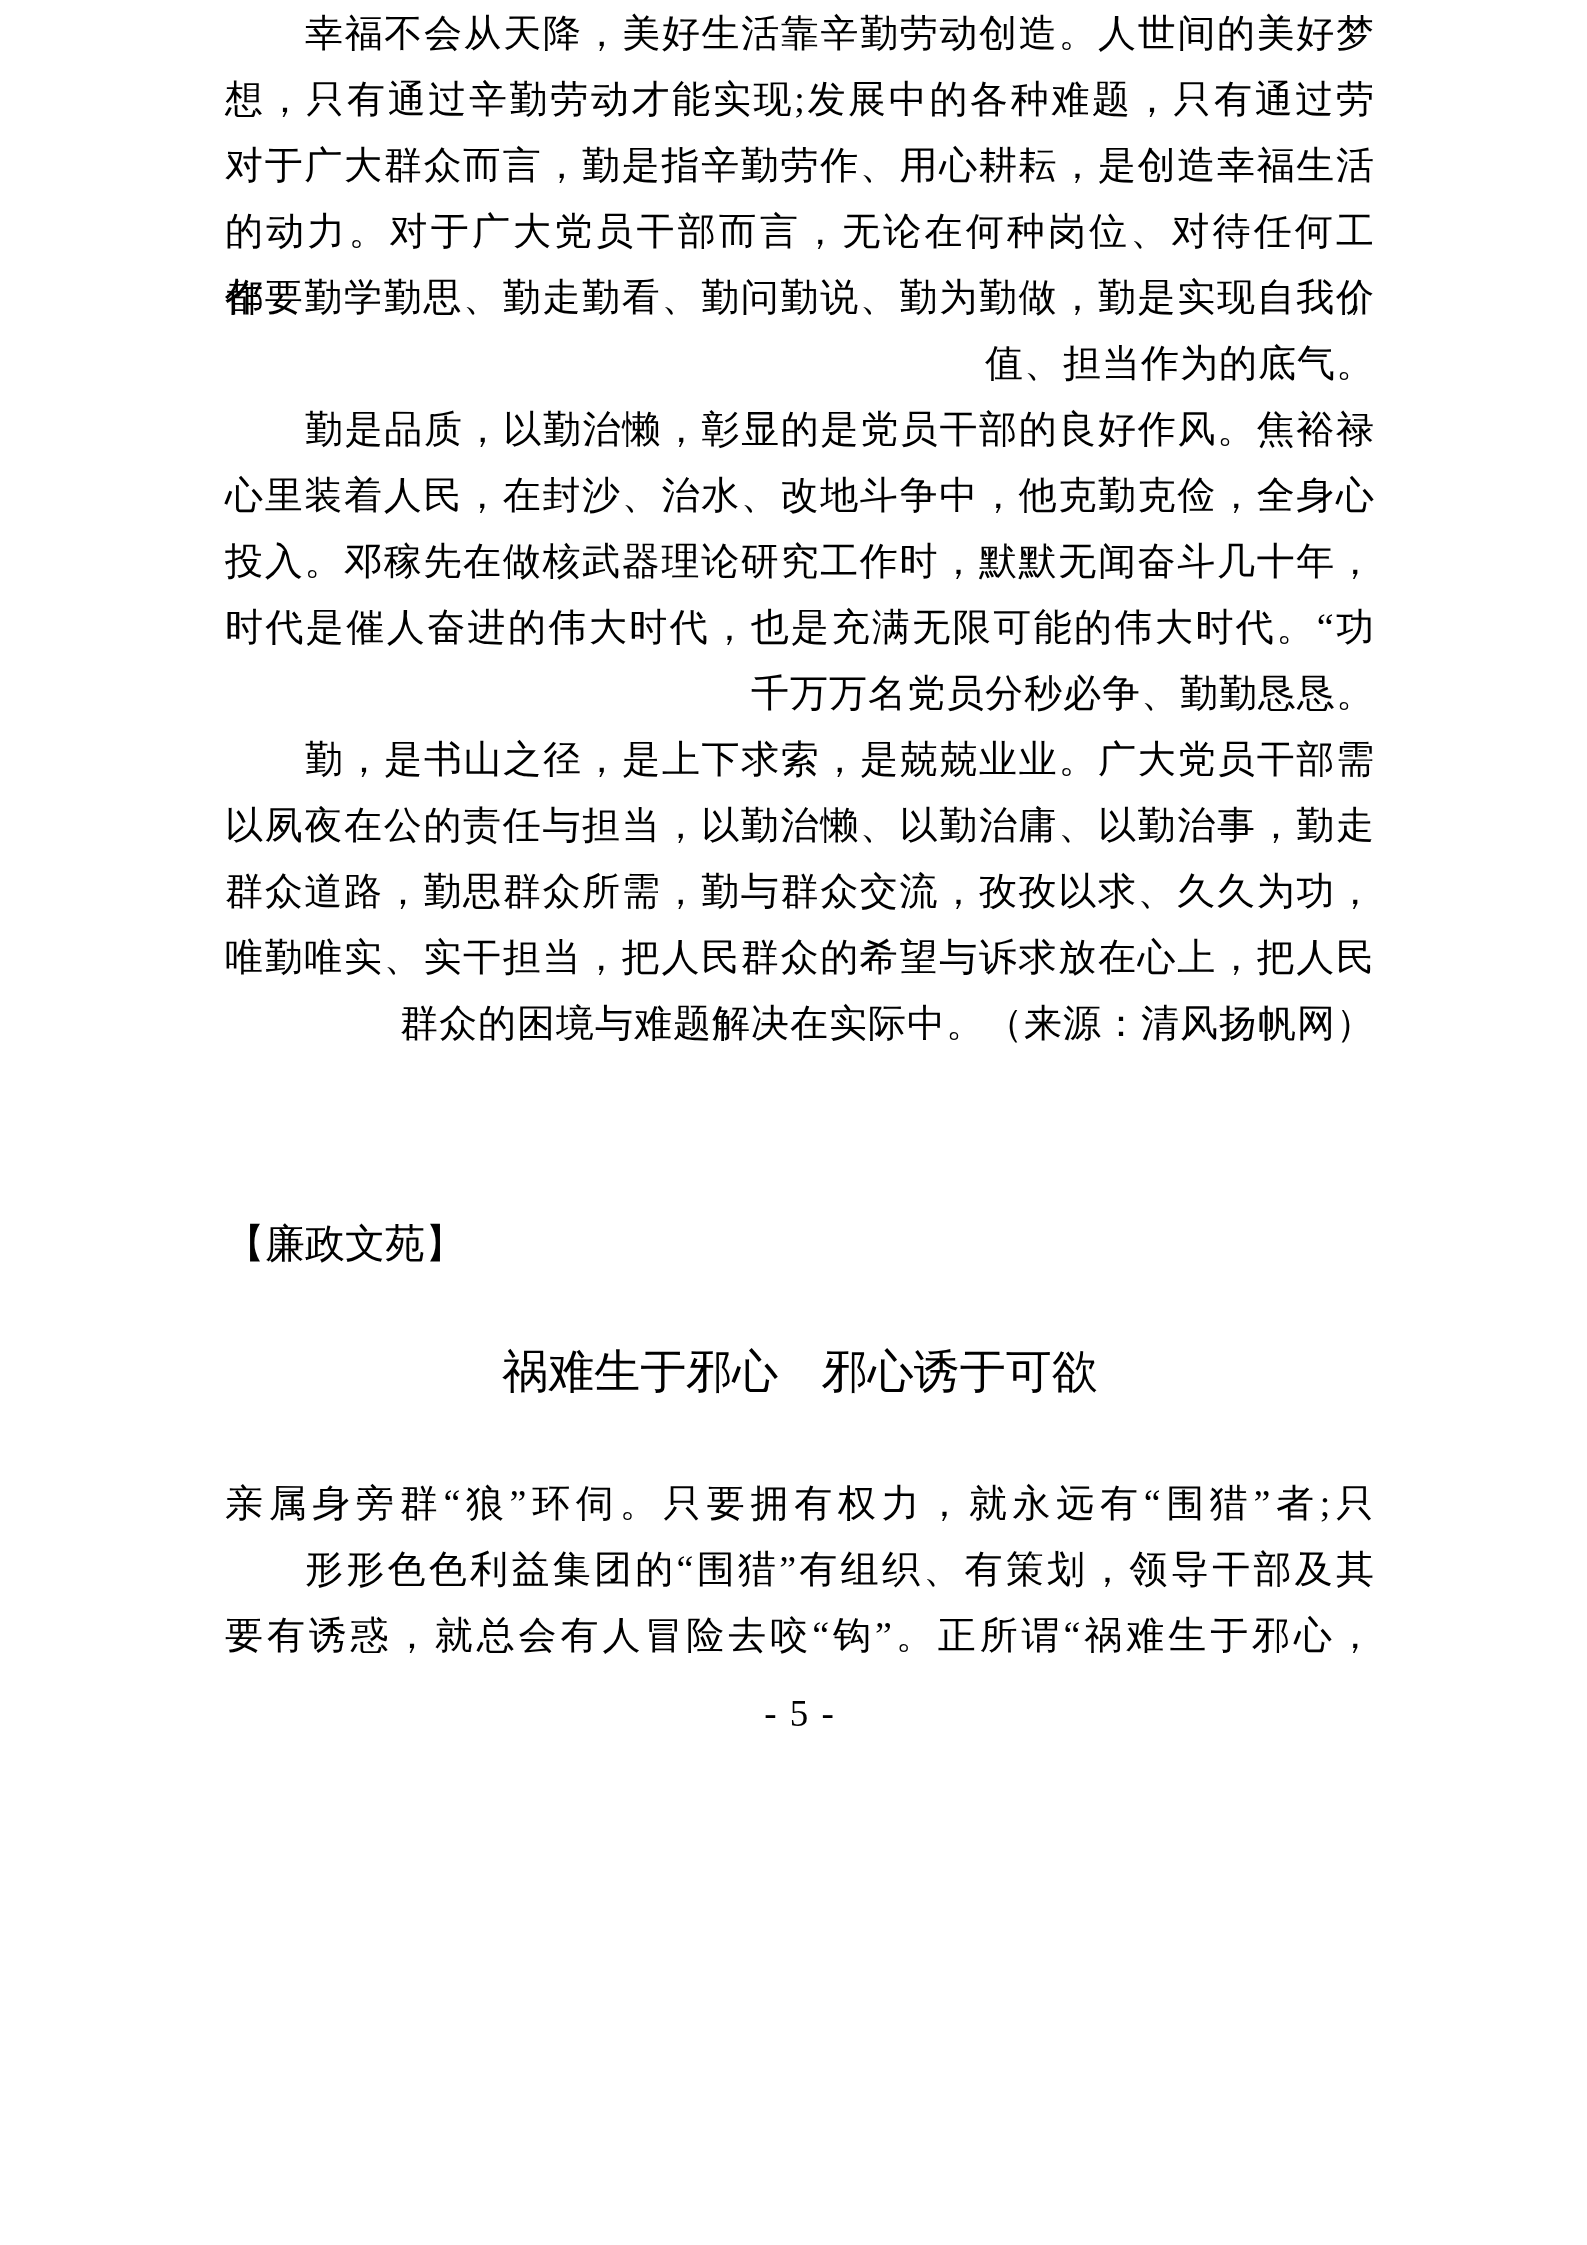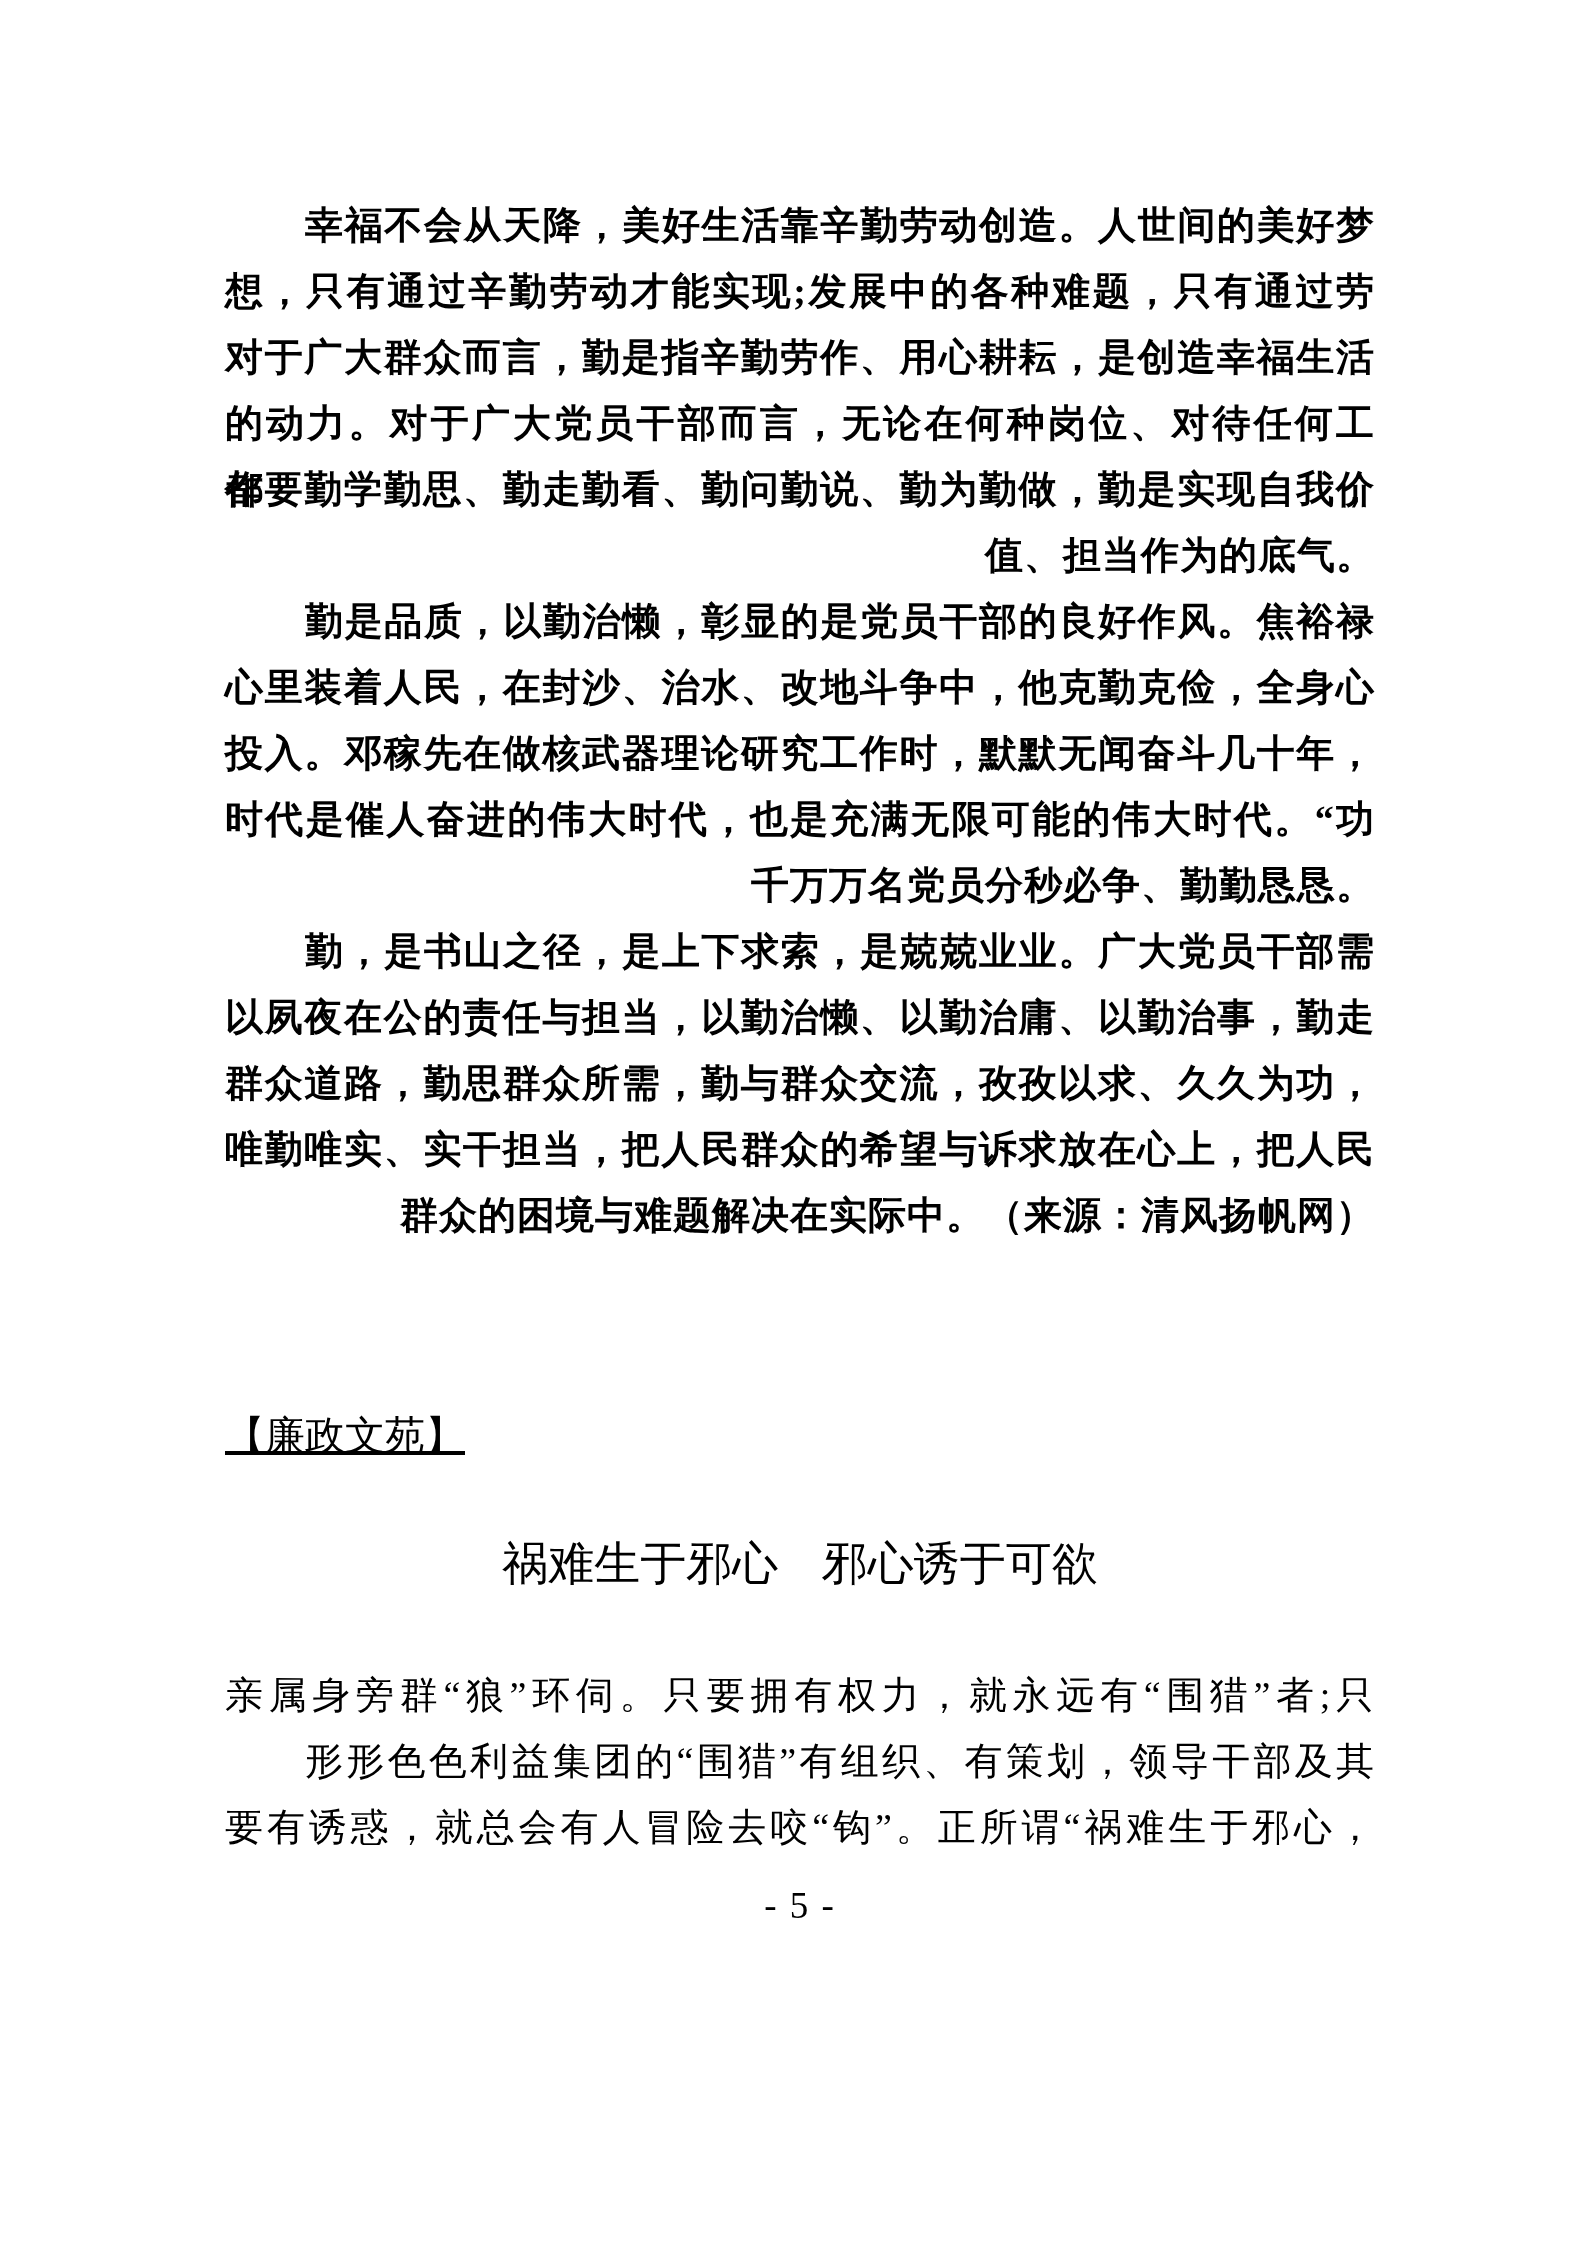--- a/index.html
+++ b/index.html
@@ -17,22 +17,20 @@
     font-family: "Liberation Serif", "DejaVu Serif", serif;
     overflow: hidden;
   }
   .content {
     position: absolute;
     left: 225px;
     top: 0;
     width: 1150px;
   }
   .body-block {
-    padding-top: 192px;
-    font-weight: bold;
   }
   .paragraph { margin: 0; }
   .line {
     font-size: 38px;
     line-height: 66px;
     height: 66px;
     letter-spacing: 1px;
     text-align: right;
   }
   .line.indent {
@@ -42,21 +40,20 @@
     text-align: justify;
     text-align-last: justify;
     text-justify: inter-character;
   }
   .section-header {
     margin-top: 155px;
     font-size: 40px;
     line-height: 66px;
     height: 66px;
     text-align: left;
-    text-decoration: underline;
   }
   .article-title {
     margin: 60px 0 0 0;
     font-size: 46px;
     line-height: 70px;
     height: 70px;
     font-weight: normal;
     text-align: center;
     word-spacing: 0.7em;
   }

